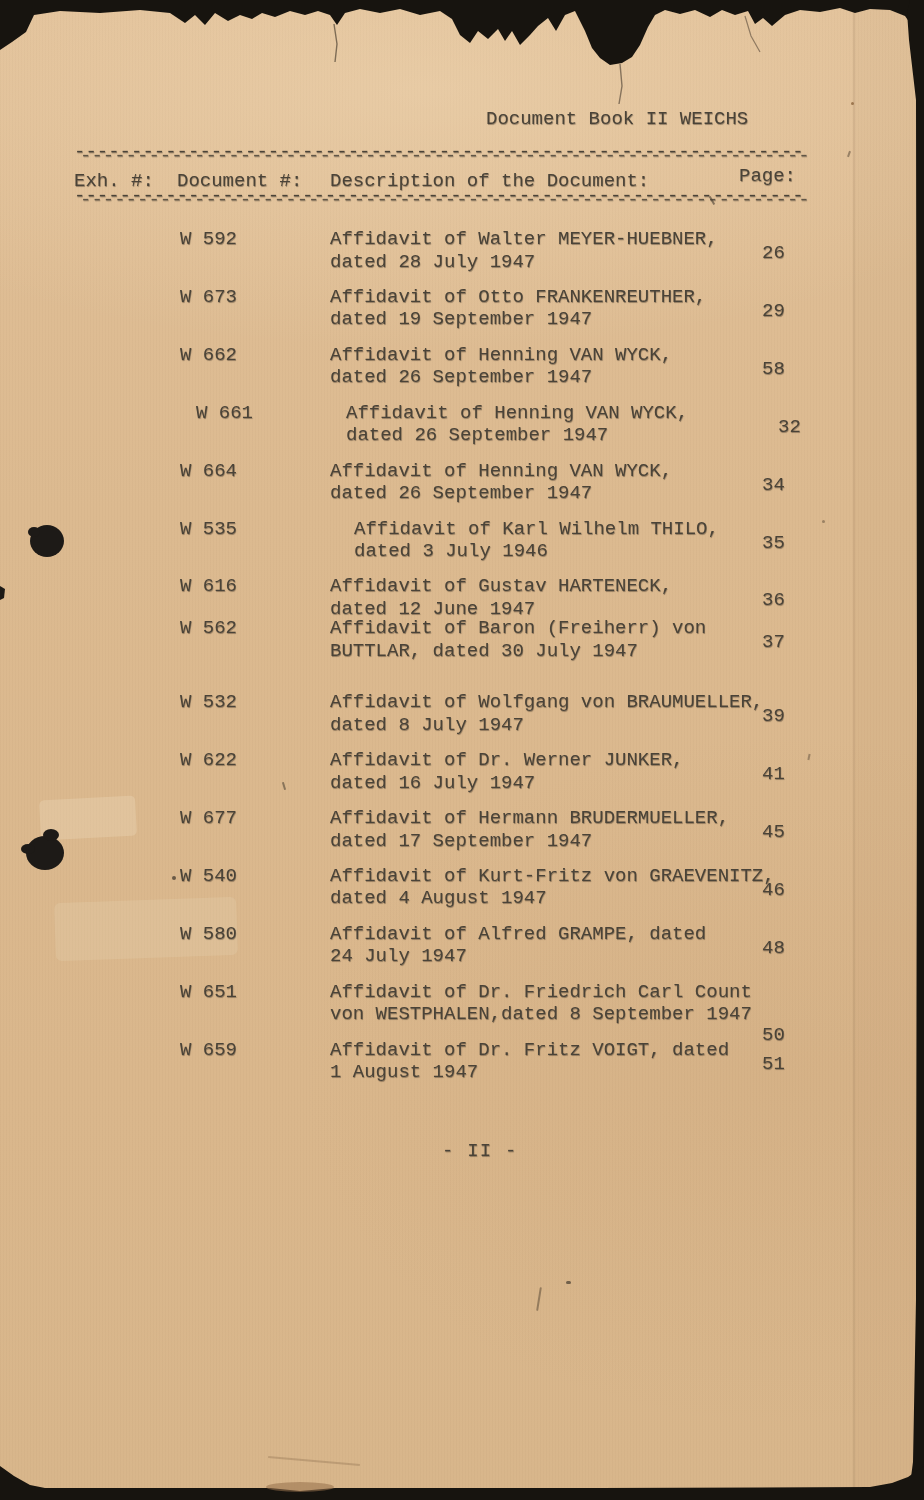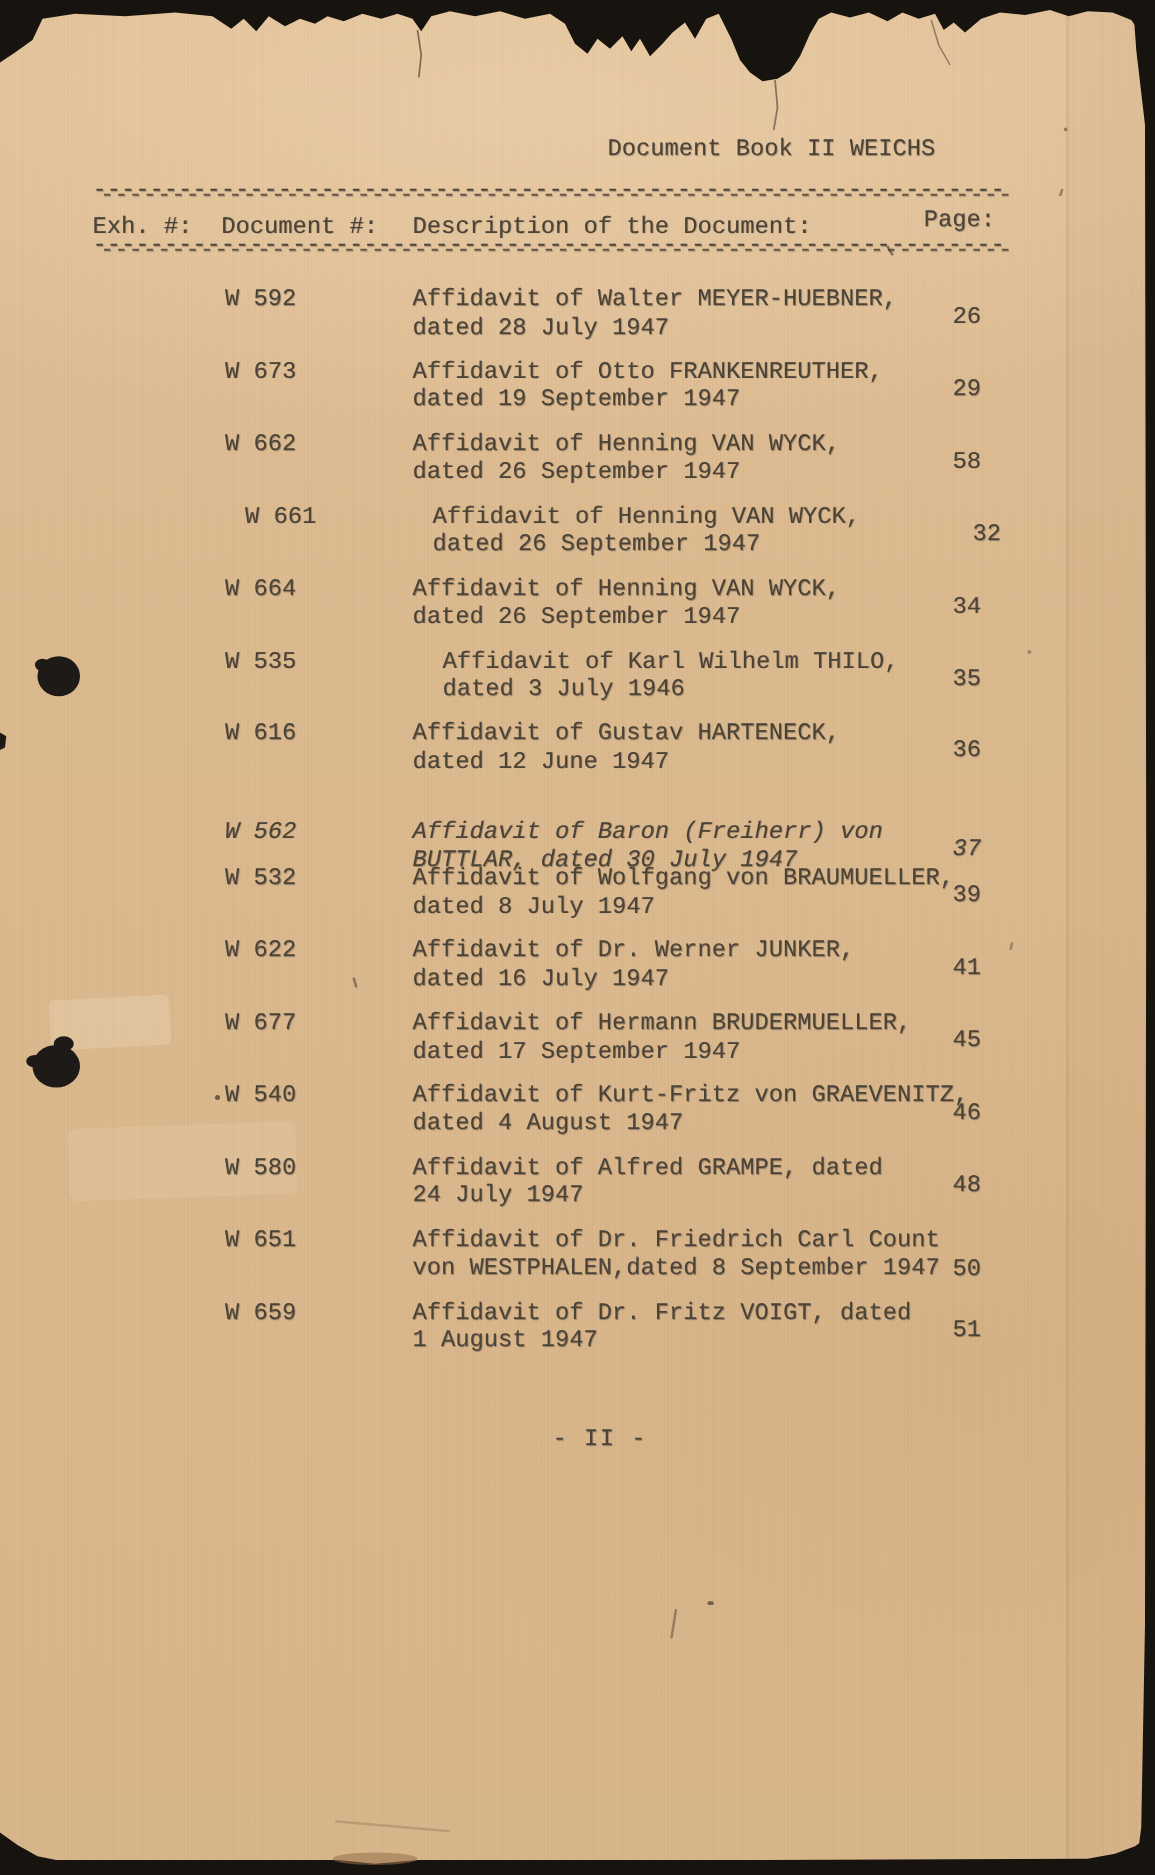--- a/index.html
+++ b/index.html
@@ -112,21 +112,21 @@
     <div class="row" style="top: 517.5px;">
       <span class="ink doc" style="position: absolute;">W 535</span>
       <span class="ink desc" style="position: absolute; margin-left: 24px;"><div>Affidavit of Karl Wilhelm THILO,</div><div>dated 3 July 1946</div></span>
       <span class="ink pg" style="position: absolute;">35</span>
     </div>
     <div class="row" style="top: 575.4px;">
       <span class="ink doc" style="position: absolute;">W 616</span>
       <span class="ink desc" style="position: absolute;"><div>Affidavit of Gustav HARTENECK,</div><div>dated 12 June 1947</div></span>
       <span class="ink pg" style="position: absolute;">36</span>
     </div>
-    <div class="row" style="top: 654px; font-style: italic;">
+    <div class="row" style="top: 617px;">
       <span class="ink doc" style="position: absolute;">W 562</span>
       <span class="ink desc" style="position: absolute;"><div>Affidavit of Baron (Freiherr) von</div><div>BUTTLAR, dated 30 July 1947</div></span>
       <span class="ink pg" style="position: absolute;">37</span>
     </div>
     <div class="row" style="top: 691.2px;">
       <span class="ink doc" style="position: absolute;">W 532</span>
       <span class="ink desc" style="position: absolute;"><div>Affidavit of Wolfgang von BRAUMUELLER,</div><div>dated 8 July 1947</div></span>
       <span class="ink pg" style="position: absolute;">39</span>
     </div>
     <div class="row" style="top: 749.1px;">
@@ -145,21 +145,21 @@
       <span class="ink pg" style="position: absolute;">46</span>
     </div>
     <div class="row" style="top: 922.8px;">
       <span class="ink doc" style="position: absolute;">W 580</span>
       <span class="ink desc" style="position: absolute;"><div>Affidavit of Alfred GRAMPE, dated</div><div>24 July 1947</div></span>
       <span class="ink pg" style="position: absolute;">48</span>
     </div>
     <div class="row" style="top: 980.7px;">
       <span class="ink doc" style="position: absolute;">W 651</span>
       <span class="ink desc" style="position: absolute;"><div>Affidavit of Dr. Friedrich Carl Count</div><div>von WESTPHALEN,dated 8 September 1947</div></span>
-      <span class="ink pg low" style="position: absolute;">50</span>
+      <span class="ink pg low" style="position: absolute; margin-top: 20px;">50</span>
     </div>
     <div class="row" style="top: 1038.6px;">
       <span class="ink doc" style="position: absolute;">W 659</span>
       <span class="ink desc" style="position: absolute;"><div>Affidavit of Dr. Fritz VOIGT, dated</div><div>1 August 1947</div></span>
       <span class="ink pg" style="position: absolute;">51</span>
     </div>
   </div>
 
 <div class="ink footer">- II -</div>
 

